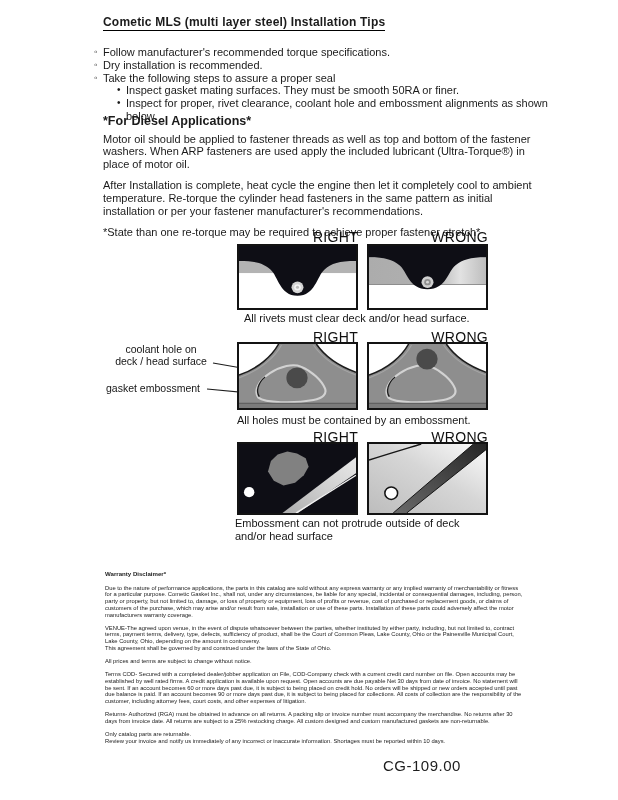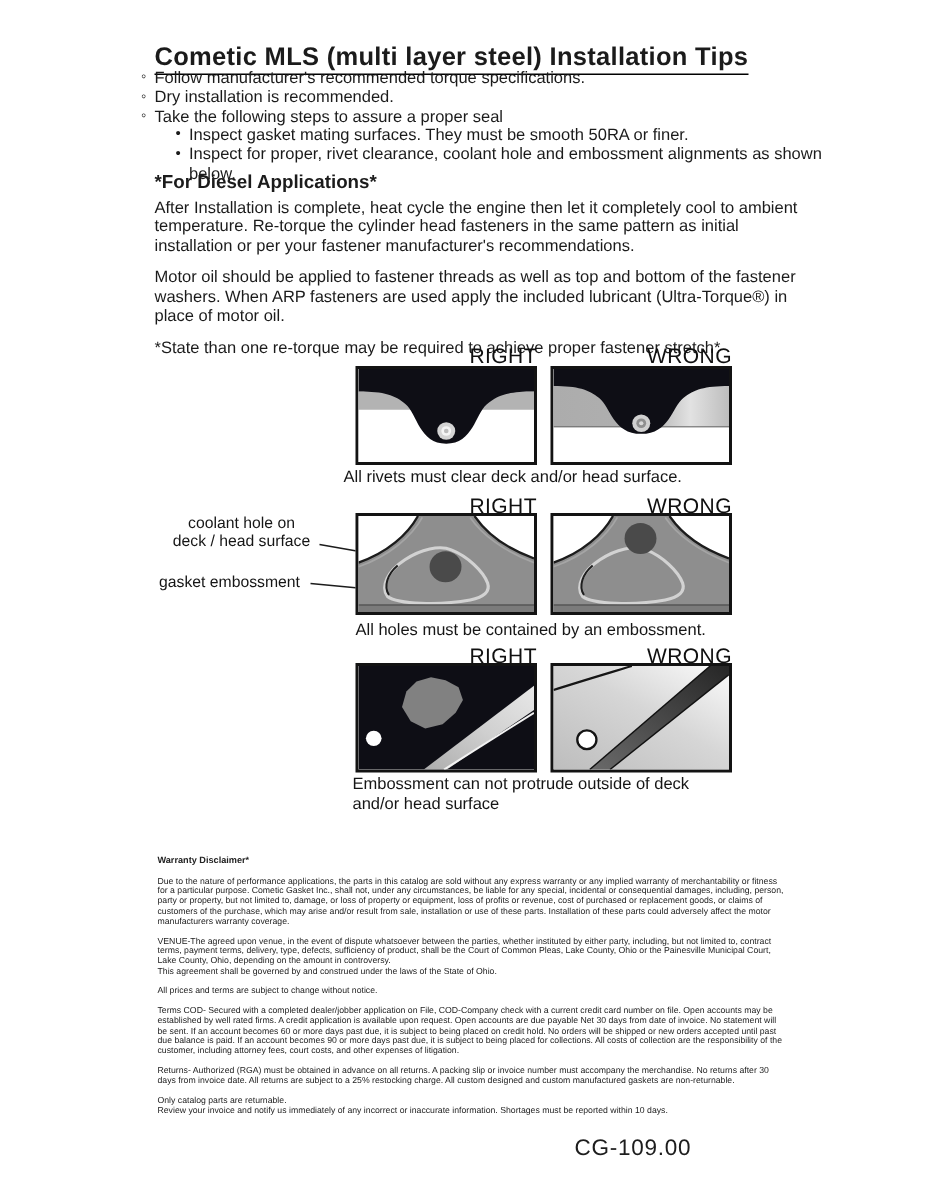--- a/index.html
+++ b/index.html
@@ -1,21 +1,21 @@
 <!DOCTYPE html>
 <html style="--ink: #1b1b1b; --diagram-black: #0e0e15; --panel-gray: #8e8e8e; --band-gray: #b3b3b3; --emboss-line: #d2d2d2; --hole-gray: #4a4a4a;"><head>
 <meta charset="utf-8">
 <style>
   html,body{margin:0;padding:0;background:#ffffff;}
   .page{
     position:relative;width:618px;height:800px;background:#fff;overflow:hidden;
     font-family:"Liberation Sans","DejaVu Sans",sans-serif;color:var(--ink,#1b1b1b);
   }
   .doc-title{
-    position:absolute;left:103px;top:28px;font-size:17px;font-weight:bold;
+    position:absolute;left:103px;top:15px;font-size:12px;font-weight:bold;
     letter-spacing:.2px;border-bottom:1.5px solid #000;padding-bottom:1px;white-space:nowrap;
   }
   .tips{position:absolute;left:94px;top:46px;font-size:11px;line-height:12.8px;width:470px;}
   .tip-row{display:flex;}
   .tip-row .mk{width:9px;flex:0 0 9px;font-size:10px;}
   .tip-row.sub{margin-left:23px;}
   .diesel{position:absolute;left:103px;top:115px;width:438px;font-size:11px;line-height:12.6px;}
   .diesel h2{font-size:12.5px;margin:0 0 5px 0;}
   .diesel p{margin:0 0 9px 0;}
   .dlabel{position:absolute;width:121px;text-align:right;font-size:14px;letter-spacing:.3px;color:#101010;}
@@ -53,22 +53,22 @@
       <span>Inspect gasket mating surfaces.  They must be smooth 50RA or finer.</span>
     </div>
     <div class="tip-row sub">
       <span class="mk">•</span>
       <span>Inspect for proper, rivet clearance, coolant hole and embossment alignments as shown below.</span>
     </div>
   </div>
 
   <div class="diesel">
     <h2>*For Diesel Applications*</h2>
+    <p>Motor oil should be applied to fastener threads as well as top and bottom of the fastener washers. When ARP fasteners are used apply the included lubricant (Ultra-Torque®) in place of motor oil.</p>
     <p>After Installation is complete, heat cycle the engine then let it completely cool to ambient temperature. Re-torque the cylinder head fasteners in the same pattern as initial installation or per your fastener manufacturer's recommendations.</p>
-    <p>Motor oil should be applied to fastener threads as well as top and bottom of the fastener washers. When ARP fasteners are used apply the included lubricant (Ultra-Torque®) in place of motor oil.</p>
     <p>*State than one re-torque may be required to achieve proper fastener stretch*</p>
   </div>
 
   <div class="dlabel" style="left:237px;top:229px">RIGHT</div>
   <div class="dlabel" style="left:367px;top:229px">WRONG</div>
 
   <svg class="panel" style="left:237px;top:244px" width="121" height="66" viewBox="0 0 121 66" preserveAspectRatio="none">
     <rect width="121" height="66" fill="#ffffff"></rect>
     <rect x="0" y="16" width="121" height="13" fill="#b3b3b3"></rect>
     <rect x="0" y="29" width="121" height="37" fill="#ffffff"></rect>
@@ -90,21 +90,21 @@
     <rect width="121" height="66" fill="#ffffff"></rect>
     <rect x="0" y="12" width="121" height="29" fill="url(#gA)"></rect>
     <rect x="0" y="41" width="121" height="25" fill="#ffffff"></rect>
     <line x1="0" y1="41" x2="121" y2="41" stroke="#3a3a3a" stroke-width="1" opacity="0.55"></line>
     <path d="M0,0 H121 V12 C104,12 97,14.5 89.5,20.5 C81.5,27 80,46 60.5,46 C41,46 39.5,27 31.5,20.5 C24,14.5 17,12 0,12 Z" fill="#0e0e15"></path>
     <circle cx="60.5" cy="38.5" r="6.2" fill="#d0d0d0"></circle>
     <circle cx="60.5" cy="38.5" r="3.4" fill="#8f8f8f"></circle>
     <circle cx="60.5" cy="38.5" r="1.5" fill="#d8d8d8"></circle>
   </svg>
 
-  <div class="caption" style="left:229px;top:312px">All rivets must clear deck and/or head surface.</div>
+  <div class="caption" style="left:244px;top:312px">All rivets must clear deck and/or head surface.</div>
 
   <div class="dlabel" style="left:237px;top:329px">RIGHT</div>
   <div class="dlabel" style="left:367px;top:329px">WRONG</div>
 
   <div class="annot" style="left:110px;top:344px;width:102px">coolant hole on
 deck / head surface</div>
   <div class="annot" style="left:100px;top:383px;width:106px">gasket embossment</div>
 
   <svg class="leader" style="left:100px;top:340px" width="200" height="60">
     <line x1="113" y1="23" x2="193" y2="37" stroke="#1c1c1c" stroke-width="1.1"></line>

